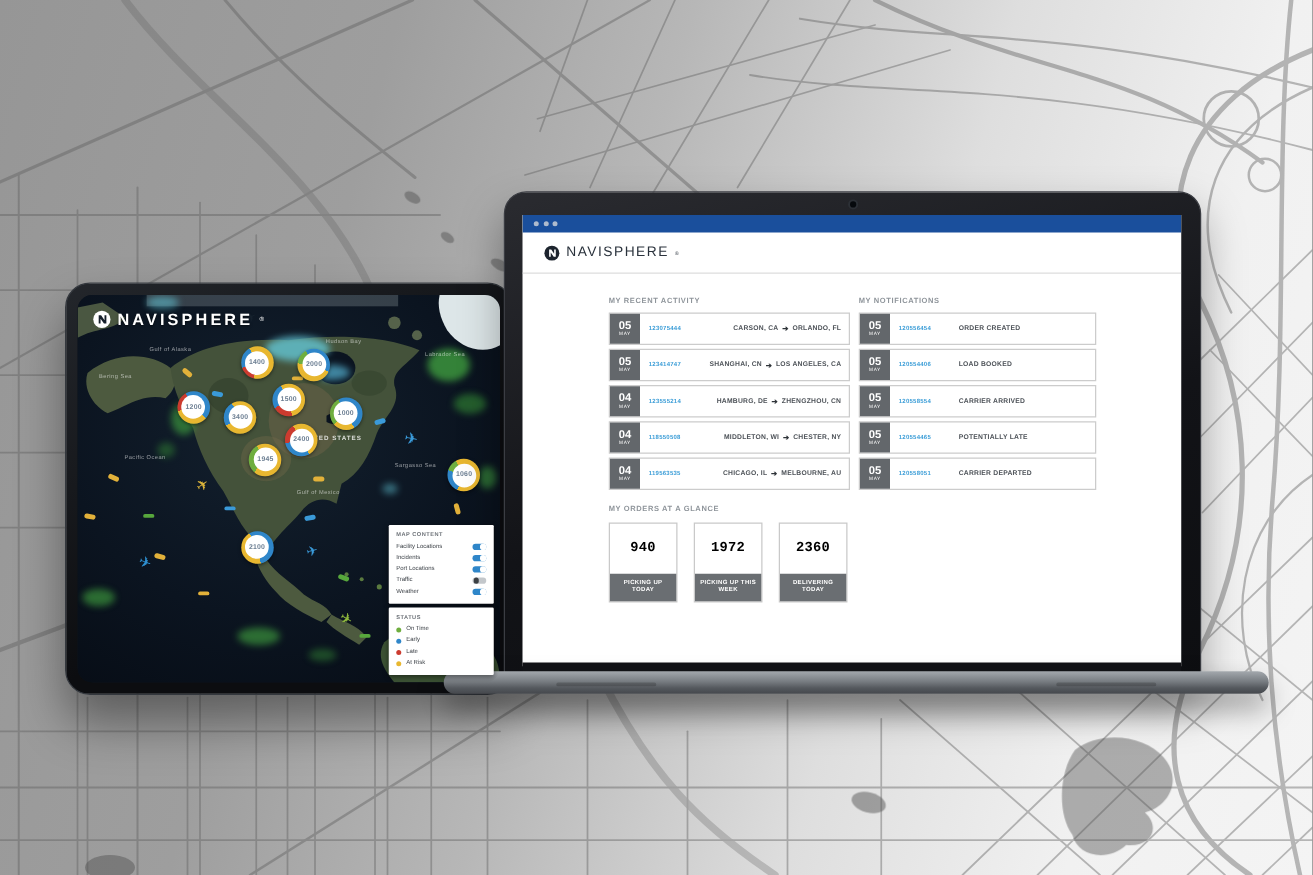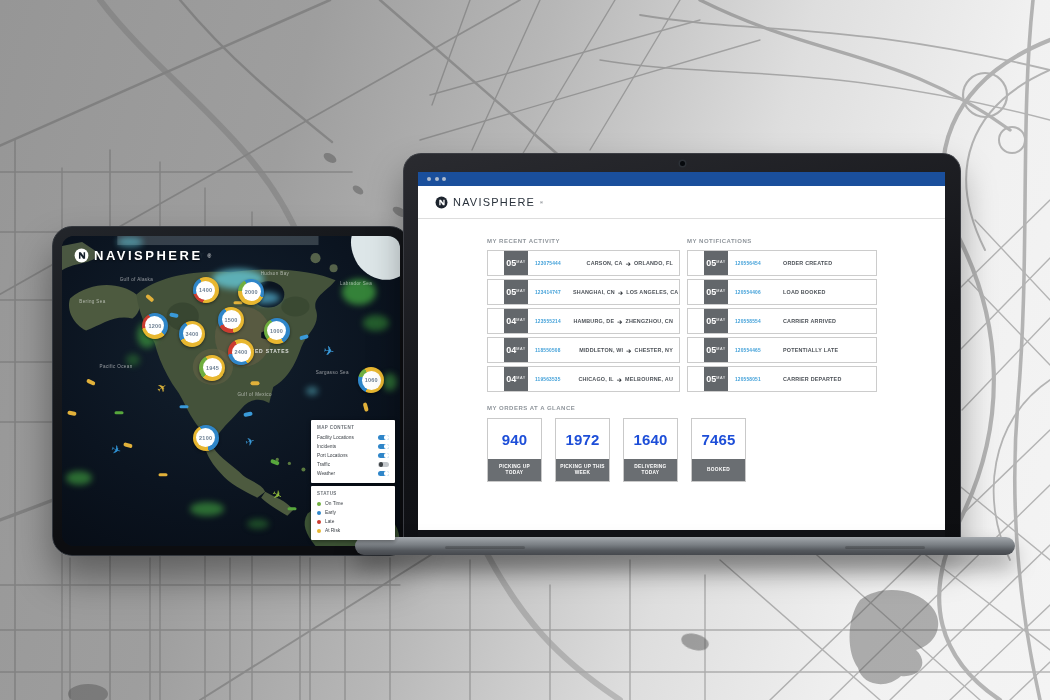--- a/index.html
+++ b/index.html
@@ -54,35 +54,35 @@
   #screen{position:absolute;left:14px;top:18px;width:527px;height:361px;background:#fff;overflow:hidden;}
   #titlebar{height:14px;display:flex;align-items:center;padding-left:9px;gap:3.5px;}
   .tb-dot{width:4px;height:4px;border-radius:50%;background:#c9ced6;opacity:.85;}
   #appheader{height:32px;display:flex;align-items:center;padding-left:17px;border-bottom:1px solid #dddddd;gap:5px;}
   #appheader .logotext{font-size:11px;color:#2a323c;letter-spacing:1.2px;font-weight:500;}
   #appheader sup{font-size:4px;color:#2a323c;}
   .section-title{position:absolute;font-size:6px;font-weight:bold;color:#8f959b;letter-spacing:.5px;}
   #col-activity{position:absolute;left:69px;top:78px;width:193px;}
   #col-notifications{position:absolute;left:269px;top:78px;width:190px;}
   .row{display:flex;align-items:stretch;height:24px;margin-bottom:3px;border:1px solid #cccccc;background:#fff;}
-  .datebox{width:24px;background:#63676b;color:#fff;display:flex;flex-direction:row;
-           align-items:center;justify-content:center;flex:0 0 auto;margin-left:16px;}
+  .datebox{width:24px;background:#63676b;color:#fff;display:flex;flex-direction:column;
+           align-items:center;justify-content:center;flex:0 0 auto;}
   .datebox .day{font-size:9px;font-weight:bold;line-height:1;}
   .datebox .mon{font-size:3.8px;letter-spacing:.5px;line-height:1.4;}
   .order{align-self:center;margin-left:7px;width:38px;font-size:4.8px;font-weight:bold;color:#3f9fd8;
          letter-spacing:.2px;flex:0 0 auto;}
   .route{flex:1;display:flex;align-items:center;justify-content:flex-end;gap:3px;padding-right:6px;
          font-size:5.4px;color:#4d5258;letter-spacing:.2px;font-weight:600;white-space:nowrap;}
   .arr{font-size:6px;color:#2e3338;font-weight:bold;}
   .notif-status{flex:1;display:flex;align-items:center;font-size:5.4px;color:#4d5258;font-weight:600;
                 letter-spacing:.2px;padding-left:10px;}
   #cards-row{position:absolute;left:69px;top:246px;display:flex;gap:13px;}
   .card{width:53px;height:62px;border:1px solid #c9c9c9;display:flex;flex-direction:column;background:#fff;}
   .card-num{flex:1;display:flex;align-items:center;justify-content:center;
-            font-size:15px;font-weight:bold;color:#1d4ed8;letter-spacing:.2px;}
+            font-size:11px;font-weight:bold;color:#000000;letter-spacing:.2px;font-family:Liberation Mono, monospace;}
   .card-label{height:22px;background:#6a6e72;color:#fff;font-size:4.8px;font-weight:bold;
               letter-spacing:.3px;display:flex;align-items:center;justify-content:center;
               text-align:center;line-height:1.3;padding:0 3px;}
   #laptop-base{position:absolute;left:355px;top:537px;width:660px;height:18px;border-radius:9px;
                background:linear-gradient(#a3a8ad,#787d82 45%,#54585d 75%,#45484d);
                box-shadow:0 12px 22px rgba(0,0,0,.38);}
   .base-groove{position:absolute;top:9px;height:3px;width:80px;border-radius:2px;background:rgba(0,0,0,.18);}
   #hinge{position:absolute;left:418px;top:530px;width:527px;height:10px;background:#121317;}
 </style>
 </head>
@@ -493,26 +493,22 @@
 
     <div class="card">
           <div class="card-num">940</div>
           <div class="card-label">PICKING UP TODAY</div>
         </div>
           <div class="card">
           <div class="card-num">1972</div>
           <div class="card-label">PICKING UP THIS WEEK</div>
         </div>
           <div class="card">
-          <div class="card-num">1640</div>
+          <div class="card-num">2360</div>
           <div class="card-label">DELIVERING TODAY</div>
-        </div>
-          <div class="card">
-          <div class="card-num">7465</div>
-          <div class="card-label">BOOKED</div>
         </div>
         </div>
   </div>
 </div>
 <div id="hinge"></div>
 <div id="laptop-base">
   <div class="base-groove" style="left:90px;"></div>
   <div class="base-groove" style="right:90px;"></div>
 </div>
 

